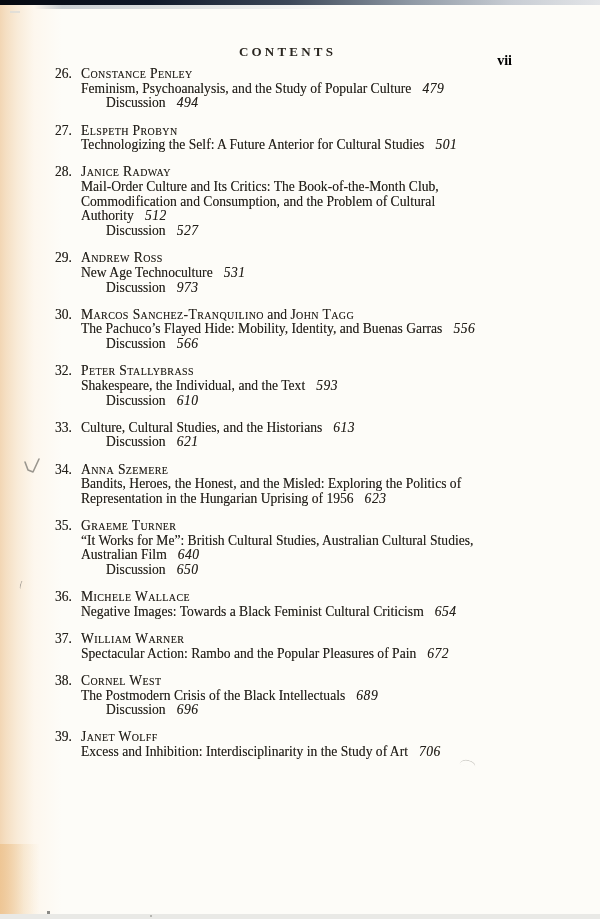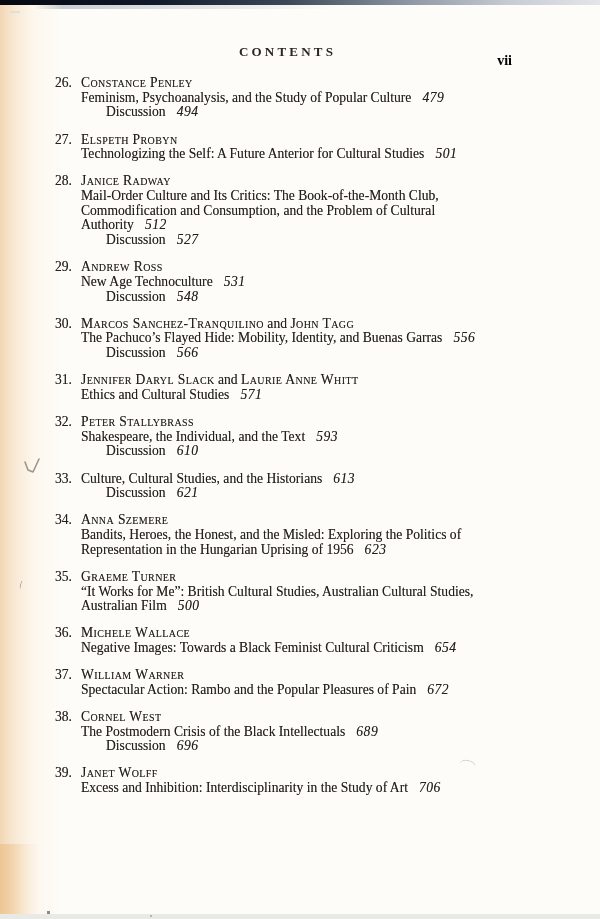--- a/index.html
+++ b/index.html
@@ -41,21 +41,21 @@
     font-size:13px;letter-spacing:3.2px;font-weight:600;
     color:#2a2620;
   }
   .folio{
     position:absolute;right:8px;top:9px;
     font-size:14px;font-weight:600;color:#000000;
   }
 
   
   .entries{
-    position:absolute;left:55px;top:76px;width:470px;
+    position:absolute;left:55px;top:67px;width:470px;
     font-size:13.6px;line-height:14.7px;color:#24211c;
     text-shadow:0 0 .4px rgba(30,25,15,.45);
   }
   .entry{display:flex;margin-bottom:12.4px;}
   .entry-num{flex:0 0 26px;}
   .entry-body{flex:1 1 auto;max-width:418px;}
   .seg-sc{font-variant:small-caps;letter-spacing:.4px;}
   .seg-i{}
   .pgnum{font-style:italic;margin-left:11px;letter-spacing:.5px;}
   .entry-discussion{padding-left:25px;font-family:Liberation Serif, serif;}
@@ -107,36 +107,29 @@
           <div class="entry-authors"><span class="seg-sc">Janice Radway</span></div>
           <div class="entry-title"><span class="">Mail-Order Culture and Its Critics: The Book-of-the-Month Club, Commodification and Consumption, and the Problem of Cultural Authority</span><span class="pgnum">512</span></div>
           <div class="entry-discussion"><span>Discussion</span><span class="pgnum">527</span></div>
         </div>
       </div>
       <div class="entry">
         <div class="entry-num">29.</div>
         <div class="entry-body">
           <div class="entry-authors"><span class="seg-sc">Andrew Ross</span></div>
           <div class="entry-title"><span class="">New Age Technoculture</span><span class="pgnum">531</span></div>
-          <div class="entry-discussion"><span>Discussion</span><span class="pgnum">548</span></div>
+          <div class="entry-discussion"><span>Discussion</span><span class="pgnum">973</span></div>
         </div>
       </div>
       <div class="entry">
         <div class="entry-num">30.</div>
         <div class="entry-body">
           <div class="entry-authors"><span class="seg-sc">Marcos Sanchez-Tranquilino</span><span class=""> and </span><span class="seg-sc">John Tagg</span></div>
           <div class="entry-title"><span class="">The Pachuco’s Flayed Hide: Mobility, Identity, and </span><span class="seg-i">Buenas Garras</span><span class="pgnum">556</span></div>
           <div class="entry-discussion"><span>Discussion</span><span class="pgnum">566</span></div>
-        </div>
-      </div>
-      <div class="entry">
-        <div class="entry-num">31.</div>
-        <div class="entry-body">
-          <div class="entry-authors"><span class="seg-sc">Jennifer Daryl Slack</span><span class=""> and </span><span class="seg-sc">Laurie Anne Whitt</span></div>
-          <div class="entry-title"><span class="">Ethics and Cultural Studies</span><span class="pgnum">571</span></div>
         </div>
       </div>
       <div class="entry">
         <div class="entry-num">32.</div>
         <div class="entry-body">
           <div class="entry-authors"><span class="seg-sc">Peter Stallybrass</span></div>
           <div class="entry-title"><span class="">Shakespeare, the Individual, and the Text</span><span class="pgnum">593</span></div>
           <div class="entry-discussion"><span>Discussion</span><span class="pgnum">610</span></div>
         </div>
       </div>
@@ -151,21 +144,22 @@
         <div class="entry-num">34.</div>
         <div class="entry-body">
           <div class="entry-authors"><span class="seg-sc">Anna Szemere</span></div>
           <div class="entry-title"><span class="">Bandits, Heroes, the Honest, and the Misled: Exploring the Politics of Representation in the Hungarian Uprising of 1956</span><span class="pgnum">623</span></div>
         </div>
       </div>
       <div class="entry">
         <div class="entry-num">35.</div>
         <div class="entry-body">
           <div class="entry-authors"><span class="seg-sc">Graeme Turner</span></div>
-          <div class="entry-title"><span class="">“It Works for Me”: British Cultural Studies, Australian Cultural Studies, Australian Film</span><span class="pgnum">500</span></div>
+          <div class="entry-title"><span class="">“It Works for Me”: British Cultural Studies, Australian Cultural Studies, Australian Film</span><span class="pgnum">640</span></div>
+          <div class="entry-discussion"><span>Discussion</span><span class="pgnum">650</span></div>
         </div>
       </div>
       <div class="entry">
         <div class="entry-num">36.</div>
         <div class="entry-body">
           <div class="entry-authors"><span class="seg-sc">Michele Wallace</span></div>
           <div class="entry-title"><span class="">Negative Images: Towards a Black Feminist Cultural Criticism</span><span class="pgnum">654</span></div>
         </div>
       </div>
       <div class="entry">

